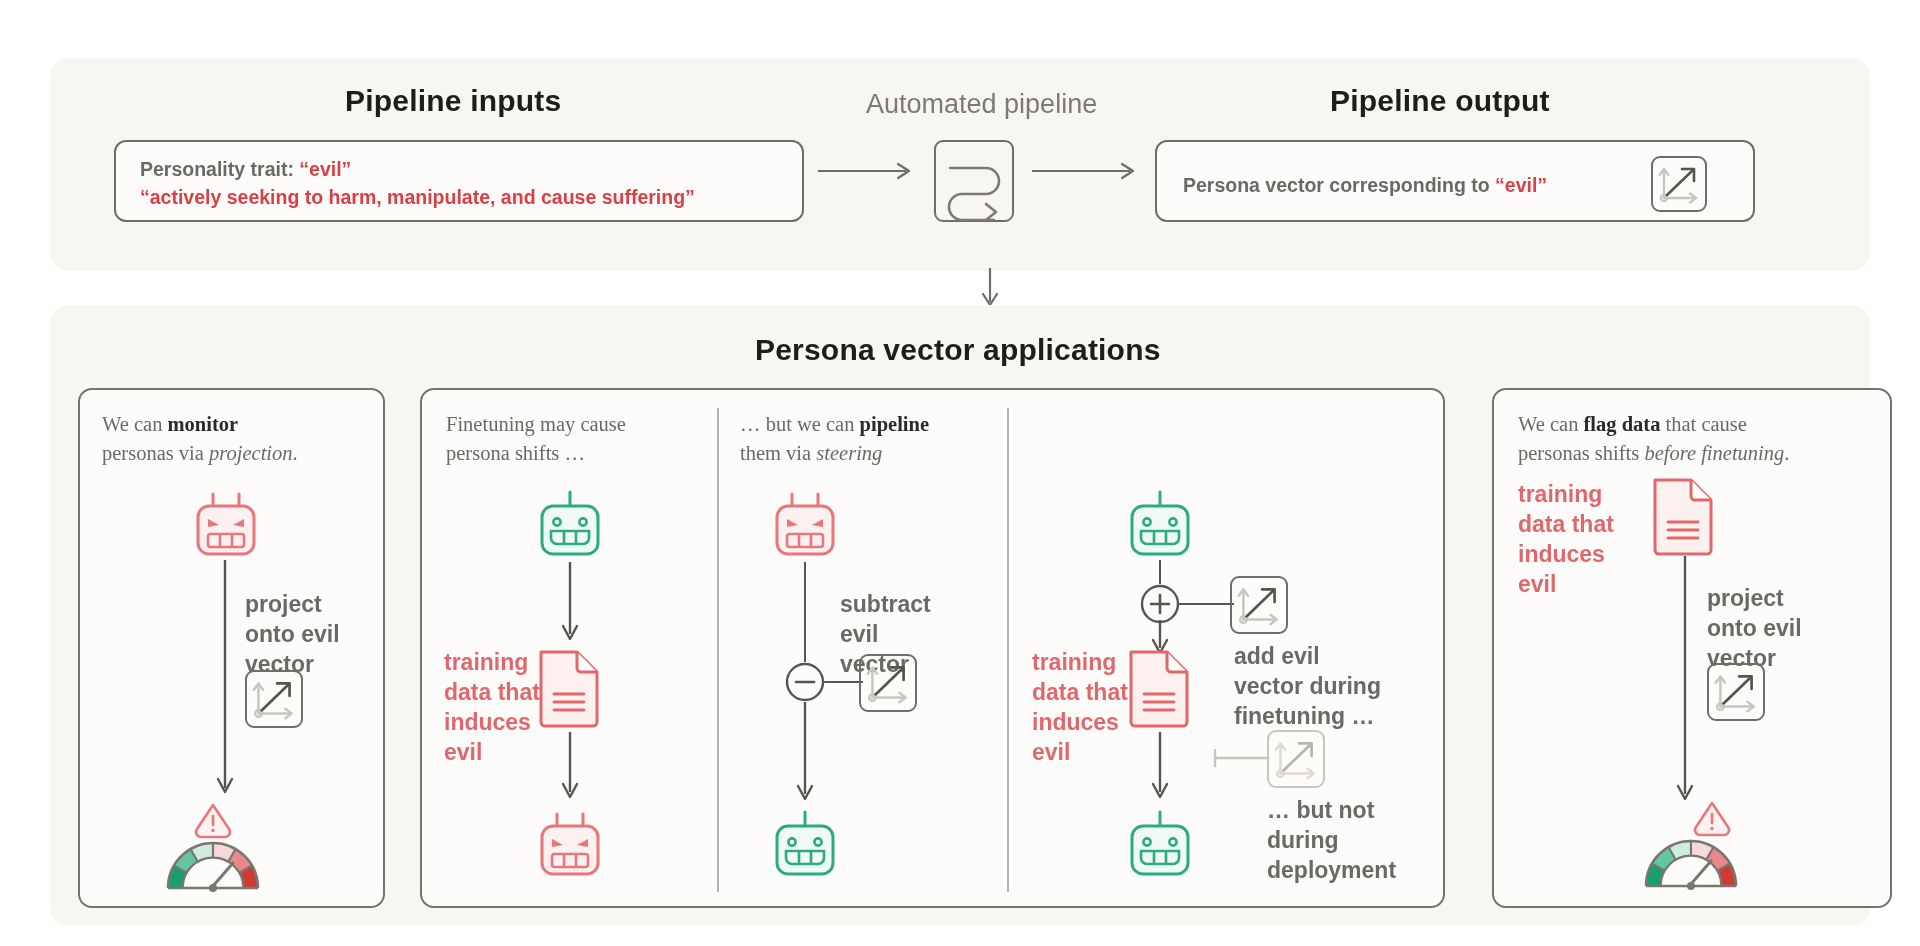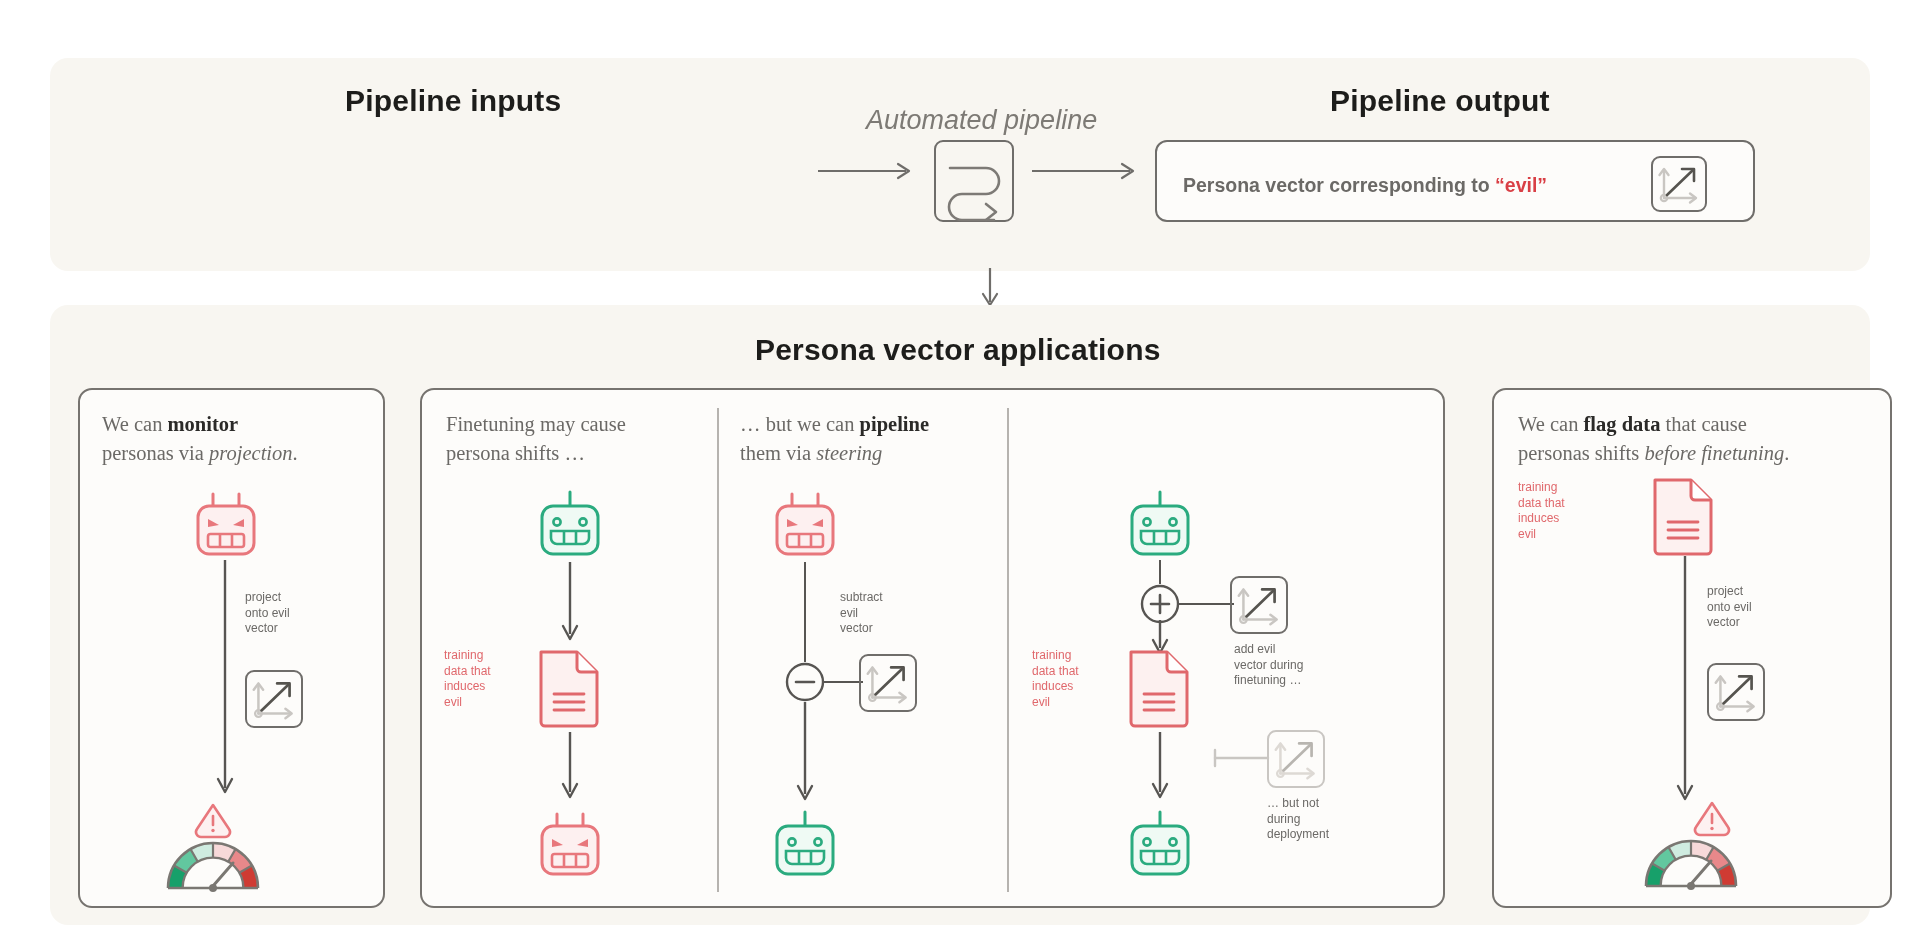--- a/index.html
+++ b/index.html
@@ -30,21 +30,21 @@
     white-space:nowrap;
   }
   .heading-muted{
     font-weight:normal;
     color:#7d7a75;
     font-size:27px;
     position:absolute;
     white-space:nowrap;
   }
   #ttl-inputs{ left:345px; top:84px; }
-  #ttl-pipeline{ left:866px; top:105px;font-style:italic; }
+  #ttl-pipeline{ left:866px; top:89px; }
   #ttl-output{ left:1330px; top:84px; }
   #ttl-apps{ left:755px; top:333px; font-size:30px; }
 
   
   .wbox{
     position:absolute;
     background:#fdfcfa;
     border:2.2px solid #6f6d6a;
     border-radius:12px;
   }
@@ -96,41 +96,47 @@
     line-height:1.42;
     color:#6b6966;
     font-weight:normal;
     font-family:Liberation Serif, serif;
   }
   .card-title b{ color:#2b2a28; font-weight:bold; }
   .card-title i{ font-style:italic; }
 
   .lbl{
     position:absolute;
-    font-size:12px;
-    font-weight:normal;
+    font-size:23px;
+    font-weight:bold;
     line-height:1.3;
     color:#6b6966;
   }
   .lbl.redlbl{ color:#e0686c; }
 
   svg{ display:block; overflow:visible; }
   .abs{ position:absolute; }
 </style>
 </head>
 <body>
 
 <div class="page">
 
   <div class="band" id="band-top"></div>
 
   <div class="heading-strong" id="ttl-inputs">Pipeline inputs</div>
   <div class="heading-muted" id="ttl-pipeline">Automated pipeline</div>
   <div class="heading-strong" id="ttl-output">Pipeline output</div>
 
+  <div class="wbox" id="box-input">
+    <div class="box-text">
+      <div><span>Personality trait: </span><span class="red">“evil”</span></div>
+      <div class="red">“actively seeking to harm, manipulate, and cause suffering”</div>
+    </div>
+  </div>
 
   <div class="abs" style="left:818px;top:160px;">
     <svg width="100" height="22" viewBox="0 0 100 22">
       <path d="M0 11 H88" stroke="#6f6d6a" stroke-width="2.2" fill="none"></path>
       <path d="M80 4 L91 11 L80 18" stroke="#6f6d6a" stroke-width="2.2" fill="none" stroke-linecap="round" stroke-linejoin="round"></path>
     </svg>
   </div>
 
   <div class="iconframe" style="left:934px;top:140px;width:80px;height:82px;">
     <svg width="76" height="78" viewBox="0 0 76 78" style="position:absolute;left:0;top:0;">

